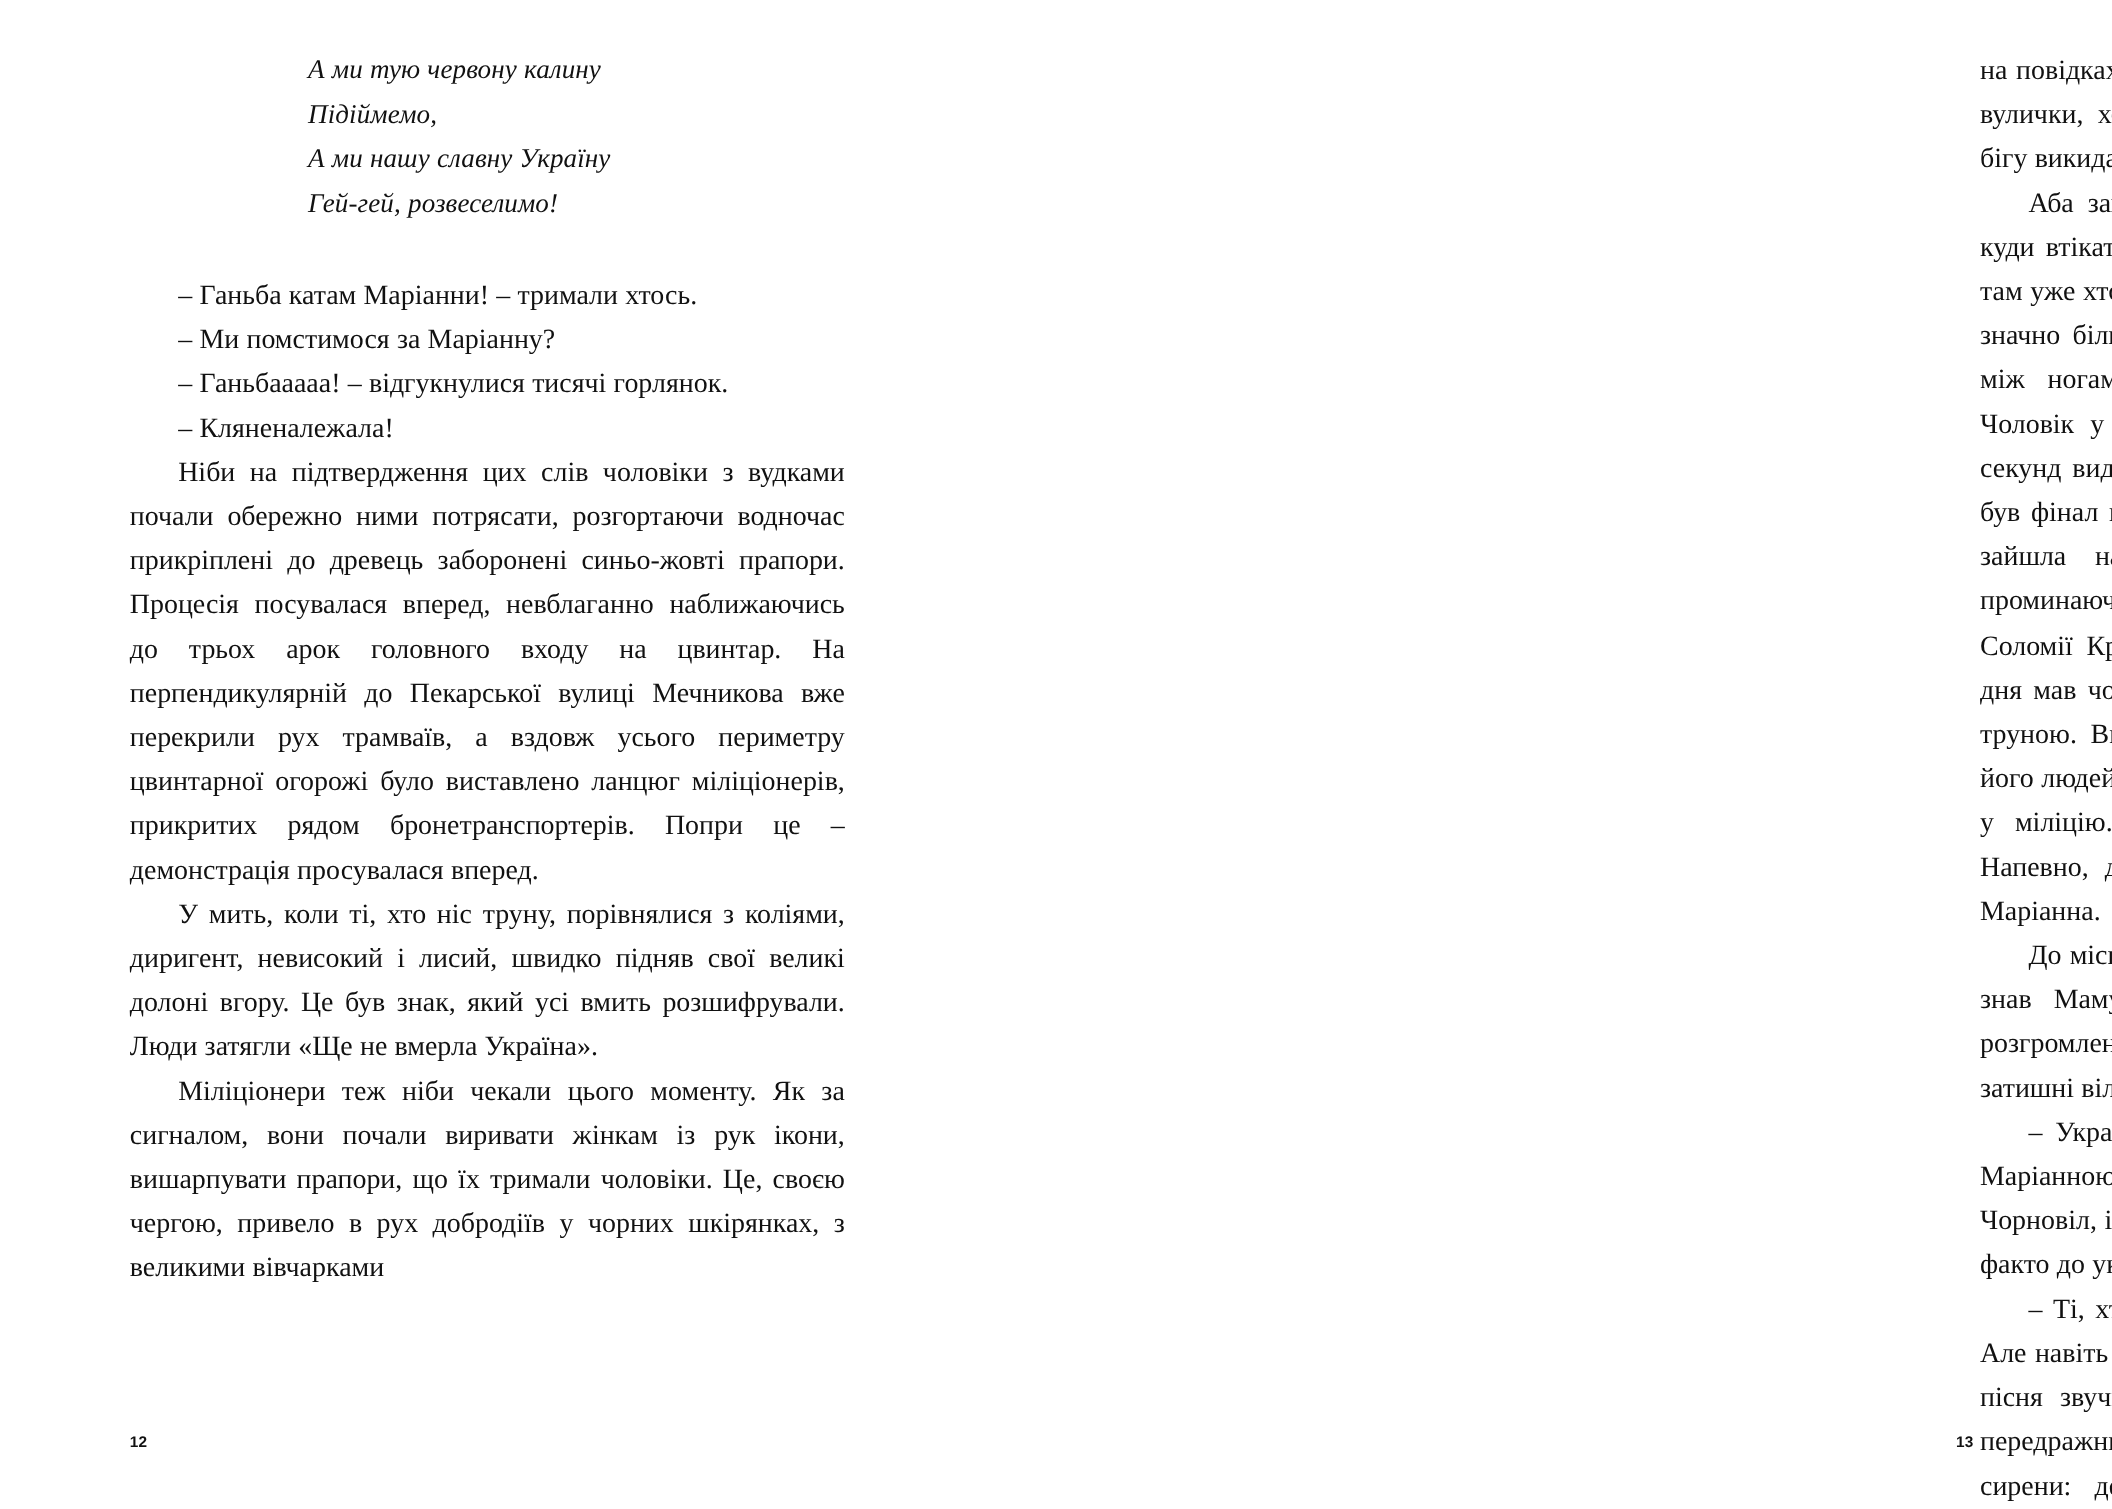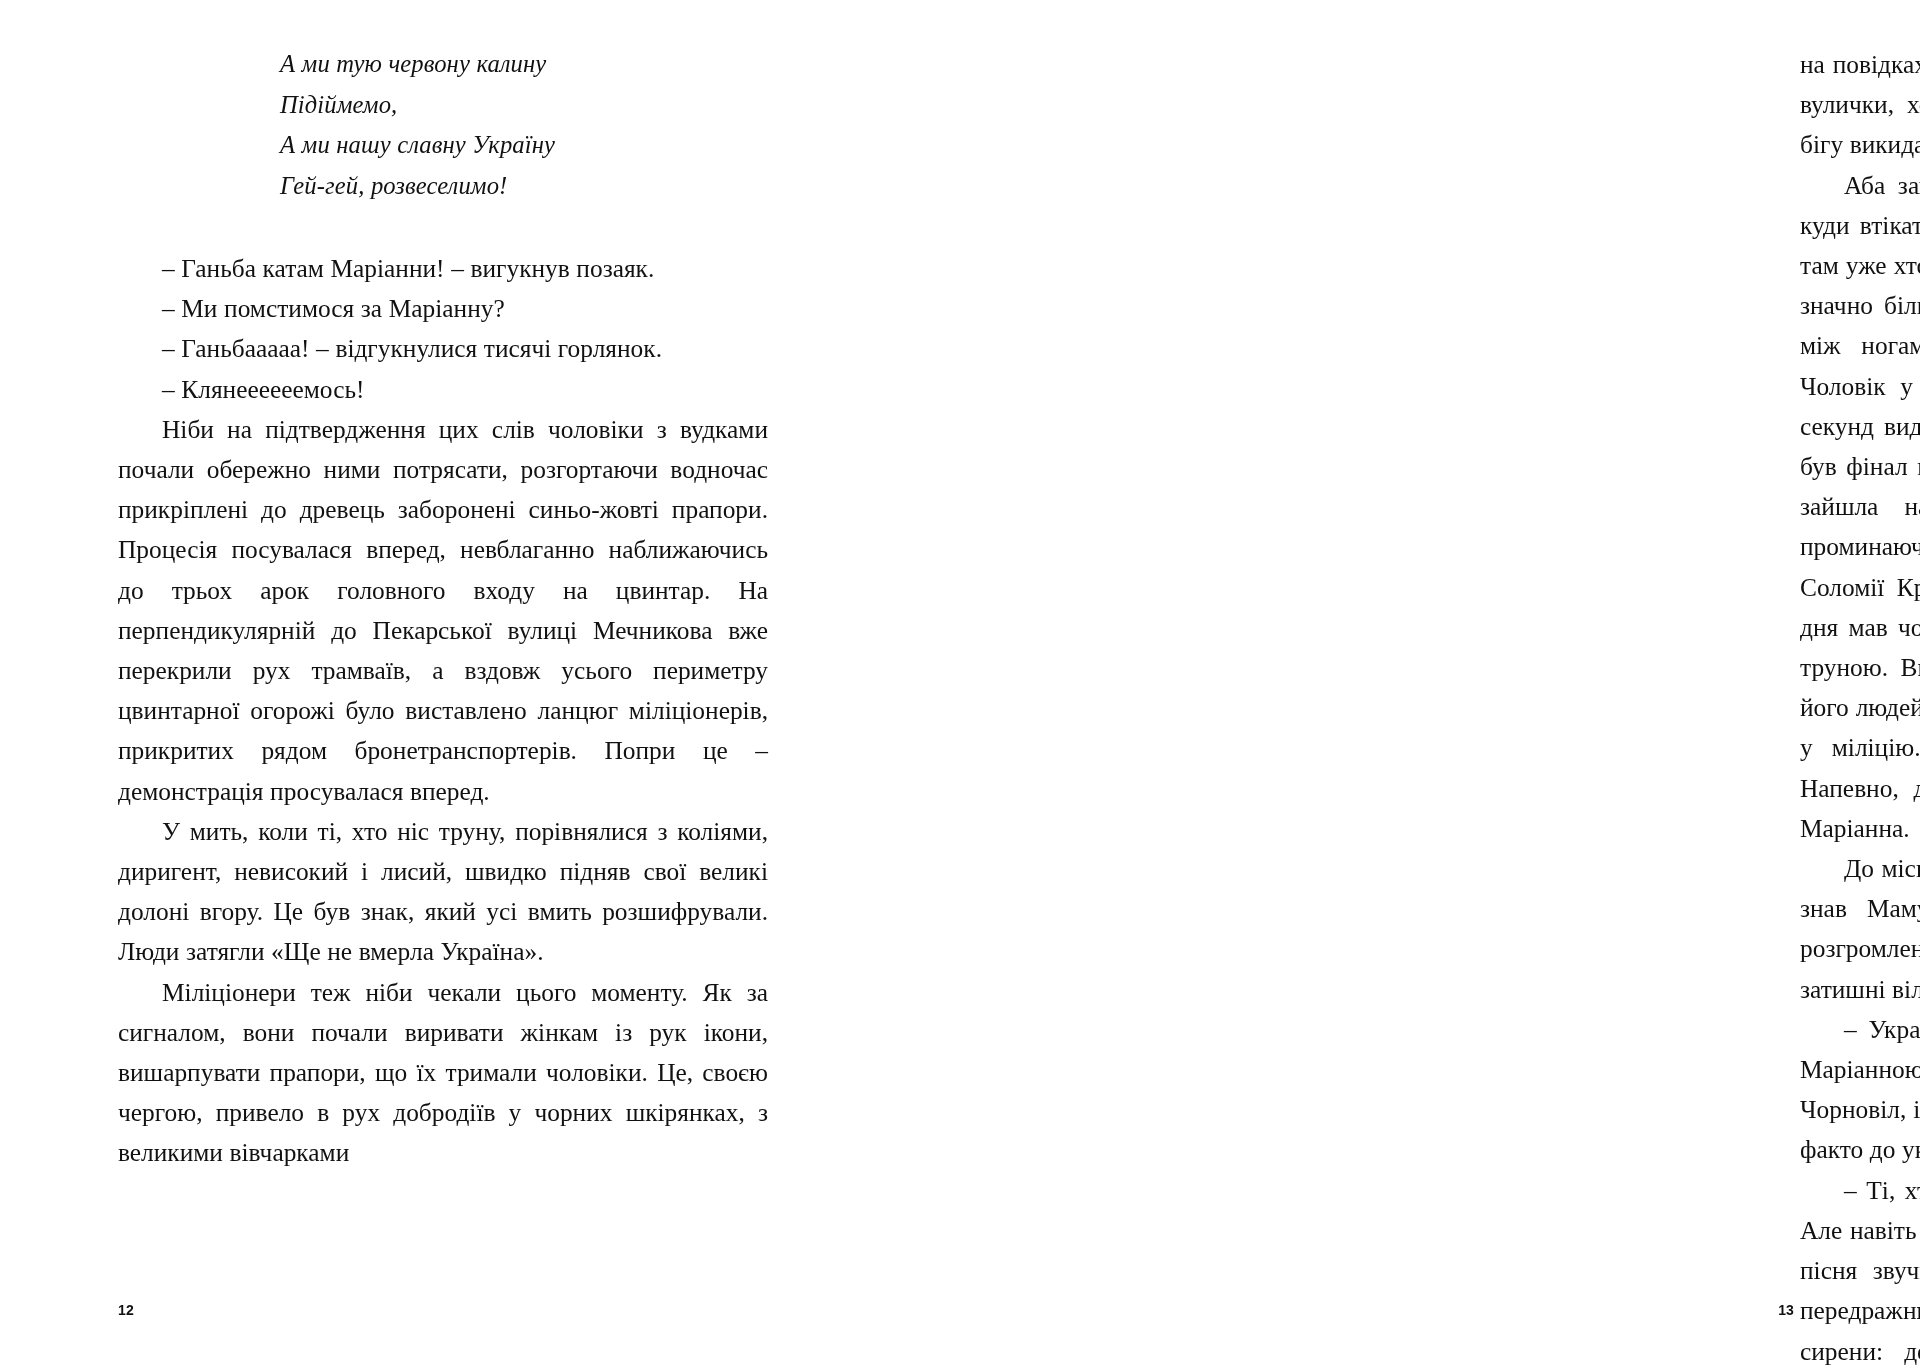--- a/index.html
+++ b/index.html
@@ -116,24 +116,24 @@
   <div class="page page-left">
     <div class="text-column">
 
       <div class="epigraph">А ми тую червону калину
 Підіймемо,
 А ми нашу славну Україну
 Гей-гей, розвеселимо!</div>
 
       <div class="epigraph-gap"></div>
 
-      <p class="dialogue">– Ганьба катам Маріанни! – вигукнув позаяк.</p>
+      <p class="dialogue">– Ганьба катам Маріанни! – тримали хтось.</p>
       <p class="dialogue">– Ми помстимося за Маріанну?</p>
       <p class="dialogue">– Ганьбааааа! – відгукнулися тисячі горлянок.</p>
-      <p class="dialogue">– Кляне­ееееемось!</p>
+      <p class="dialogue">– Кляне­належала!</p>
       <p class="para">Ніби на підтвердження цих слів чоловіки з вудками почали обережно ними потрясати, розгортаючи водночас прикріплені до древець заборонені синьо-жовті прапори. Процесія посувалася вперед, невблаганно наближаючись до трьох арок головного входу на цвинтар. На перпендикулярній до Пекарської вулиці Мечникова вже перекрили рух трамваїв, а вздовж усього периметру цвинтарної огорожі було виставлено ланцюг міліціонерів, прикритих рядом бронетранспортерів. Попри це – демонстрація просувалася вперед.</p>
       <p class="para">У мить, коли ті, хто ніс труну, порівнялися з коліями, диригент, невисокий і лисий, швидко підняв свої великі долоні вгору. Це був знак, який усі вмить розшифрували. Люди затягли «Ще не вмерла Україна».</p>
       <p class="para last-line-full">Міліціонери теж ніби чекали цього моменту. Як за сигналом, вони почали виривати жінкам із рук ікони, вишарпувати прапори, що їх тримали чоловіки. Це, своєю чергою, привело в рух добродіїв у чорних шкірянках, з великими вівчарками</p>
 
     </div>
 
     <div class="page-number">12</div>
   </div>
 
   <div class="page page-right">

